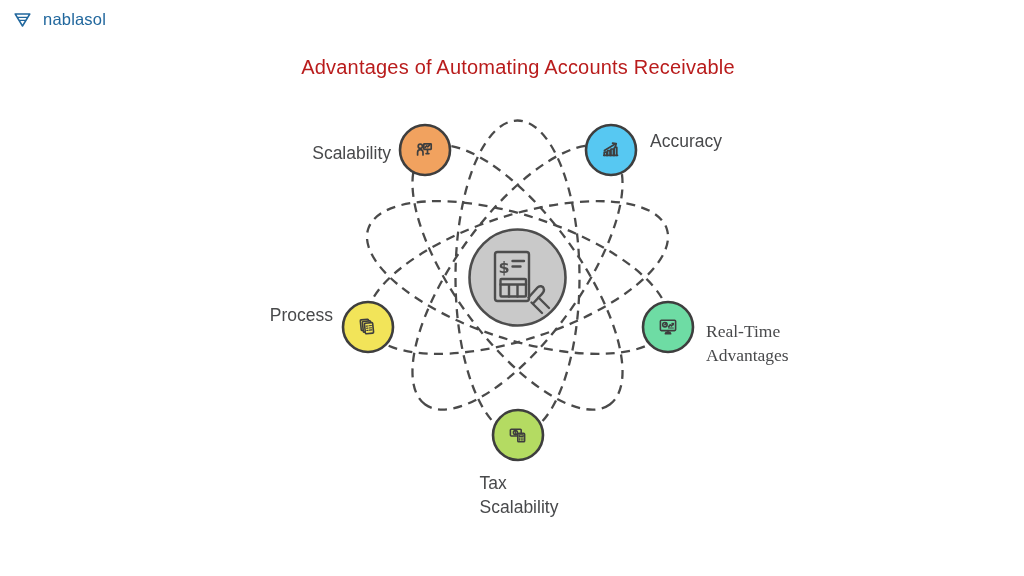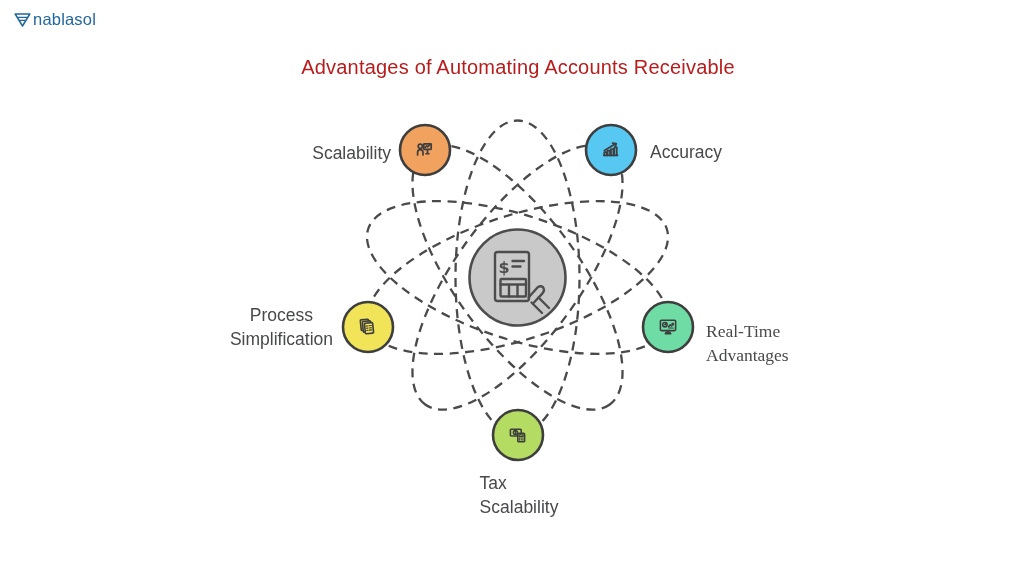--- a/index.html
+++ b/index.html
@@ -5,40 +5,40 @@
   html, body { margin: 0; padding: 0; }
   body {
     width: 1024px; height: 576px;
     background: #ffffff;
     overflow: hidden;
     position: relative;
     font-family: "Liberation Sans", sans-serif;
   }
   .logo {
     position: absolute; top: 10px; left: 13px;
-    display: flex; align-items: center; gap: 1px;
+    display: flex; align-items: center; gap: 11px;
     color: #21679D; font-size: 16.5px; font-weight: 500;
     letter-spacing: 0.2px;
   }
   .logo svg { display: block; }
   .page-title {
     position: absolute; top: 56px; left: 518px;
     transform: translateX(-50%);
     font-size: 20px; color: #b91c1c; white-space: nowrap;
     letter-spacing: 0.2px;
   }
   .diagram-svg { position: absolute; left: 0; top: 0; }
   .node-label {
     position: absolute;
     font-size: 17.5px; line-height: 24px; color: #48494B;
     white-space: nowrap;
   }
   .label-scalability { right: 633px; top: 141px; text-align: center; }
-  .label-accuracy    { left: 650px;  top: 140px; text-align: left; }
-  .label-process     { right: 691px; top: 303px; text-align: center; }
+  .label-accuracy    { left: 650px;  top: 129px; text-align: left; }
+  .label-process     { right: 691px; top: 303px; text-align: left; }
   .label-realtime    { left: 706px;  top: 319px; text-align: left; font-family: Liberation Serif, serif; }
   .label-tax         { left: 519px;  top: 471px; transform: translateX(-50%); }
 </style>
 </head>
 <body>
 
 <div class="logo">
   <span>
     <svg width="19" height="19" viewBox="0 0 19 19" fill="none" stroke="#21679D" stroke-width="1.5" stroke-linejoin="round">
       <path d="M2.2,4 H16.8 L9.5,16 Z"></path>
@@ -132,21 +132,20 @@
 
 <div class="node-label label-scalability">
   <div>Scalability</div>
   <div></div>
 </div>
 <div class="node-label label-accuracy">
   <div>Accuracy</div>
 </div>
 <div class="node-label label-process">
   <div>Process</div>
-  <div>Simplification</div>
 </div>
 <div class="node-label label-realtime">
   <div>Real-Time</div>
   <div>Advantages</div>
 </div>
 <div class="node-label label-tax">
   <div>Tax</div>
   <div>Scalability</div>
 </div>
 

